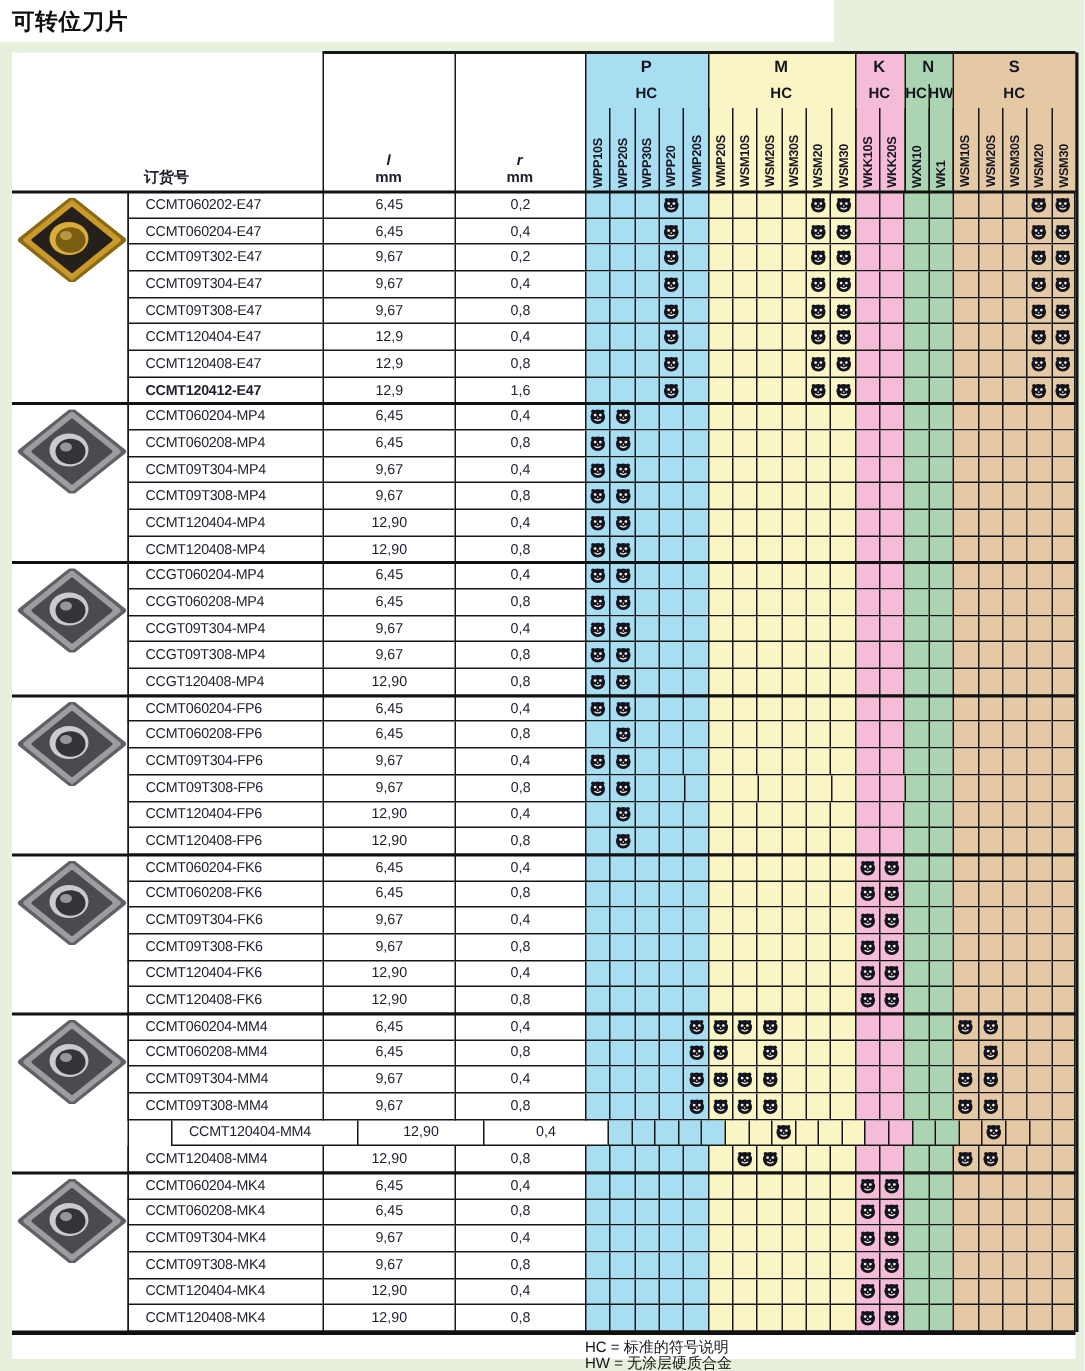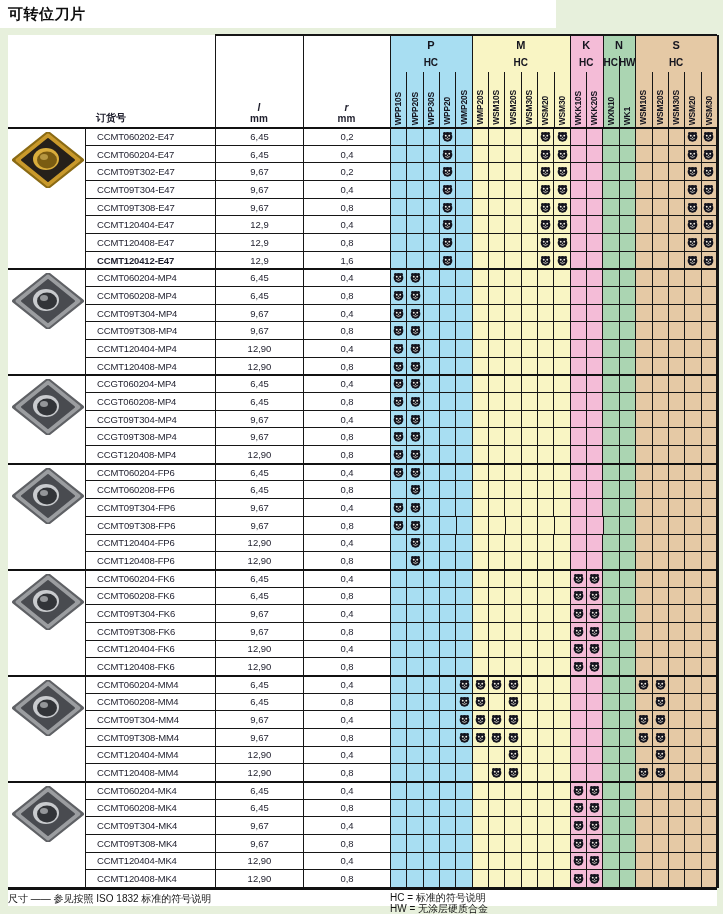--- a/index.html
+++ b/index.html
@@ -2338,21 +2338,21 @@
             <circle cx="7.9" cy="5.1" r="1.0" fill="#f4f0e6"></circle>
             <path d="M3.6 8.2 Q6 10 8.4 8.2" stroke="#f4f0e6" stroke-width="0.9" fill="none"></path>
             <path d="M6 6.3 L6 7.6" stroke="#f4f0e6" stroke-width="0.8"></path>
           </svg>
         </div>
         <div class="cell" style="width: 16.35px; background: rgb(229, 201, 165);"></div>
         <div class="cell" style="width: 16.35px; background: rgb(229, 201, 165);"></div>
         <div class="cell last" style="width: 16.35px; background: rgb(229, 201, 165);"></div>
       </div>
       <div class="row" style="left: 85px; top: 746.605px; width: 632px; height: 17.6744px;">
-        <div class="cell order" style="width: 130px;">
+        <div class="cell order" style="width: 130px; margin-left: 29px;">
           <span class="num">CCMT120404-MM4</span>
         </div>
         <div class="cell val" style="width: 88px;">
           <span class="num">12,90</span>
         </div>
         <div class="cell val" style="width: 87px;">
           <span class="num">0,4</span>
         </div>
         <div class="cell" style="width: 16.35px; background: rgb(168, 222, 242);"></div>
         <div class="cell" style="width: 16.35px; background: rgb(168, 222, 242);"></div>
@@ -2779,16 +2779,15 @@
         <div class="cell" style="width: 16.35px; background: rgb(229, 201, 165);"></div>
         <div class="cell" style="width: 16.35px; background: rgb(229, 201, 165);"></div>
         <div class="cell" style="width: 16.35px; background: rgb(229, 201, 165);"></div>
         <div class="cell last" style="width: 16.35px; background: rgb(229, 201, 165);"></div>
       </div>
       <div class="abs sep" style="left: 8px; top: 780.953px; width: 709px; height: 2px;"></div>
       <div class="abs sep" style="left: 8px; top: 887px; width: 709px; height: 2.5px;"></div>
       <div class="abs vline" style="left: 85px; top: 128px; width: 1px; height: 760px;"></div>
       <div class="abs vline" style="left: 717px; top: 35px; width: 1.5px; height: 853px;"></div>
     </div>
-  <div class="abs footer-note" style="left:8px;top:892px;">尺寸 —— 参见按照 ISO 1832 标准的符号说明</div>
   <div class="abs footer-note" style="left:390px;top:891px;">HC = 标准的符号说明</div>
   <div class="abs footer-note" style="left:390px;top:902px;">HW = 无涂层硬质合金</div>
 </div>
 
 </body></html>

